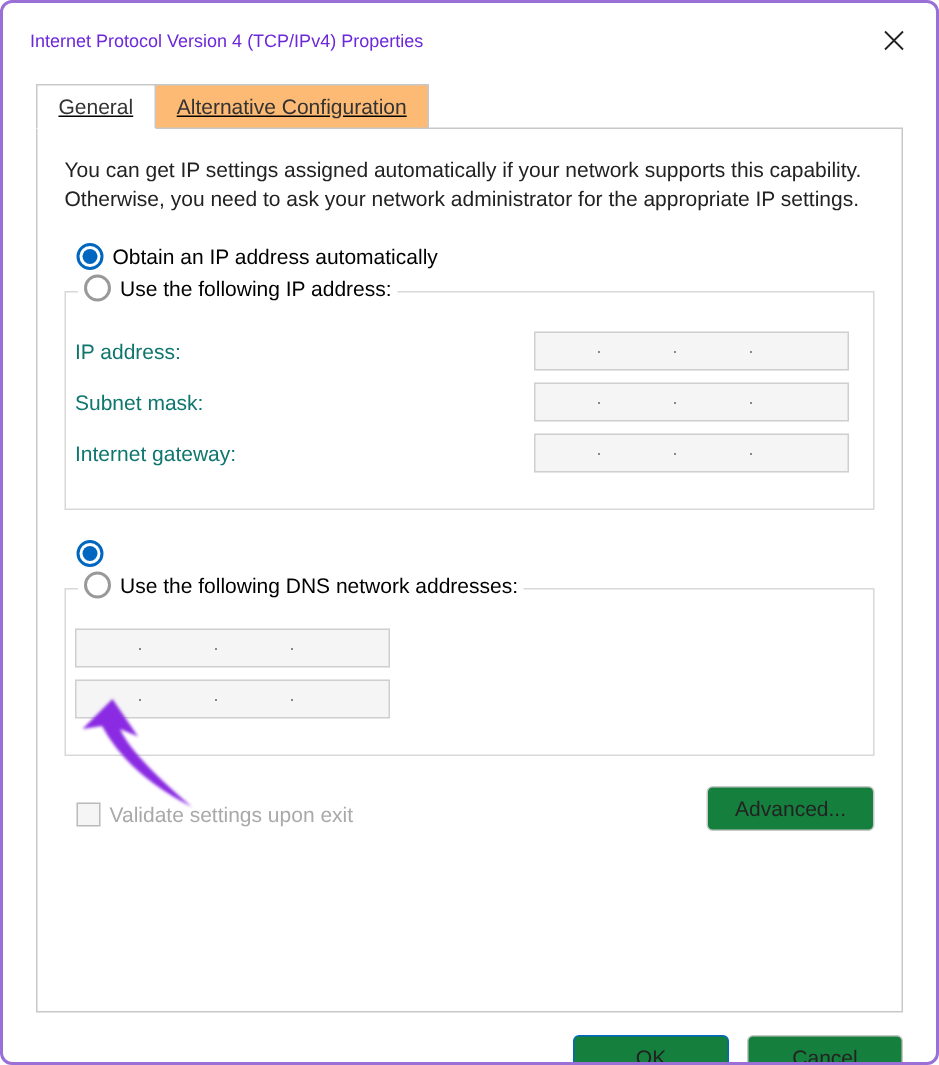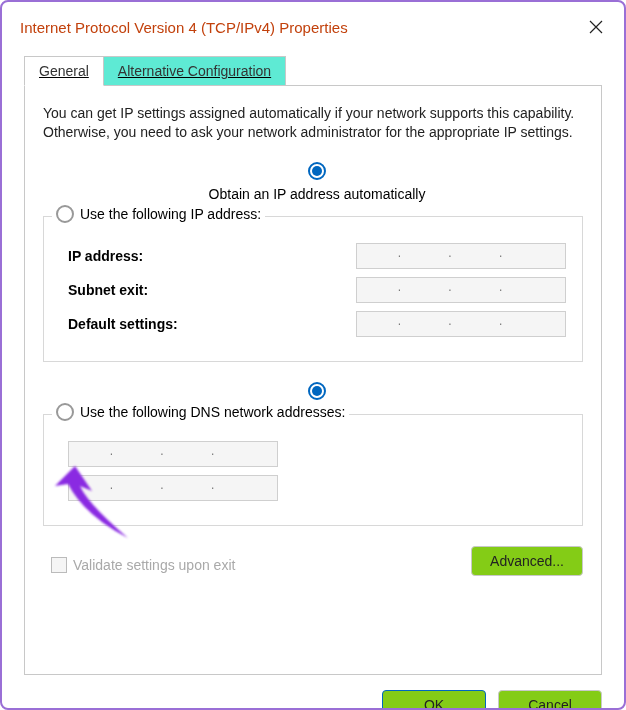--- a/index.html
+++ b/index.html
@@ -14,39 +14,39 @@
       overflow: hidden;
       position: relative;
     }
     .titlebar {
       display: flex;
       justify-content: space-between;
       align-items: center;
       padding: 10px 14px 2px 18px;
       height: 42px;
     }
-    .title { font-size: 15px; color: #c2410c; }
+    .title { font-size: 12px; color: #6d28d9; }
     .close-btn {
       font-size: 18px;
       width: 28px; height: 28px;
       display: flex; align-items: center; justify-content: center;
       cursor: pointer;
       background: none; border: none;
       color: #222;
     }
     .tabs {
       display: flex;
       margin: 12px 0 0 22px;
       position: relative;
       text-decoration: underline;
     }
     .tab {
       padding: 6px 14px;
       border: 1px solid #c8c8c8;
-      background: #5eead4;
+      background: #fdba74;
       font-size: 14px;
       color: #333;
       cursor: pointer;
       border-bottom: none;
       position: relative;
     }
     .tab.active {
       background: #fff;
       border-bottom: 1px solid #fff;
       z-index: 2;
@@ -65,65 +65,63 @@
       color: #222;
       line-height: 1.35;
       margin-bottom: 20px;
     }
     .radio-row {
       display: flex;
       align-items: center;
       gap: 6px;
       margin: 4px 0 4px 8px;
       font-size: 14px;
-      flex-direction: column;
     }
     .radio {
       width: 18px; height: 18px;
       border: 2px solid #999;
       border-radius: 50%;
       display: inline-flex;
       align-items: center; justify-content: center;
       cursor: pointer;
       flex-shrink: 0;
     }
     .radio.checked { border-color: #0067c0; }
     .radio.checked::after {
       content: '';
       width: 10px; height: 10px;
       background: #0067c0;
       border-radius: 50%;
     }
     .fieldset {
       border: 1px solid #d8d8d8;
       margin: 0 0 20px 0;
-      padding: 18px 16px 16px 24px;
+      padding: 18px 16px 16px 6px;
       position: relative;
     }
     .fieldset .legend-row {
       position: absolute;
       top: -12px;
       left: 8px;
       background: #fff;
       padding: 0 4px;
       display: flex;
       align-items: center;
       gap: 6px;
       font-size: 14px;
     }
     .field-row {
       display: flex;
       align-items: center;
       justify-content: space-between;
       margin: 8px 0;
     }
     .field-label {
-      color: #000000;
-      font-size: 14px;
-      font-weight: bold;
+      color: #0f766e;
+      font-size: 14px;
     }
     .ip-input {
       width: 210px;
       height: 26px;
       border: 1px solid #cfcfcf;
       background: #f5f5f5;
       color: #777;
       text-align: center;
       letter-spacing: 22px;
       font-size: 12px;
@@ -145,21 +143,21 @@
       cursor: pointer;
     }
     .adv-row {
       display: flex;
       justify-content: space-between;
       align-items: center;
       margin-top: 18px;
     }
     .btn {
       border: 1px solid #c8c8c8;
-      background: #84cc16;
+      background: #15803d;
       padding: 6px 18px;
       font-size: 14px;
       border-radius: 4px;
       cursor: pointer;
       color: #222;
     }
     .btn.primary { border-color: #0067c0; }
     .footer {
       display: flex;
       gap: 12px;
@@ -206,25 +204,25 @@
   <div class="fieldset" style="margin-top:14px;">
     <div class="legend-row">
       <span class="radio"></span>
       <span>Use the following IP address:</span>
     </div>
     <div class="field-row">
       <span class="field-label">IP address:</span>
       <div class="ip-input">.     .     .</div>
     </div>
     <div class="field-row">
-      <span class="field-label">Subnet exit:</span>
-      <div class="ip-input">.     .     .</div>
-    </div>
-    <div class="field-row">
-      <span class="field-label">Default settings:</span>
+      <span class="field-label">Subnet mask:</span>
+      <div class="ip-input">.     .     .</div>
+    </div>
+    <div class="field-row">
+      <span class="field-label">Internet gateway:</span>
       <div class="ip-input">.     .     .</div>
     </div>
   </div>
 
   <div class="radio-row">
     <span class="radio checked"></span>
   </div>
 
   <div class="fieldset" style="margin-top:14px;">
     <div class="legend-row">

